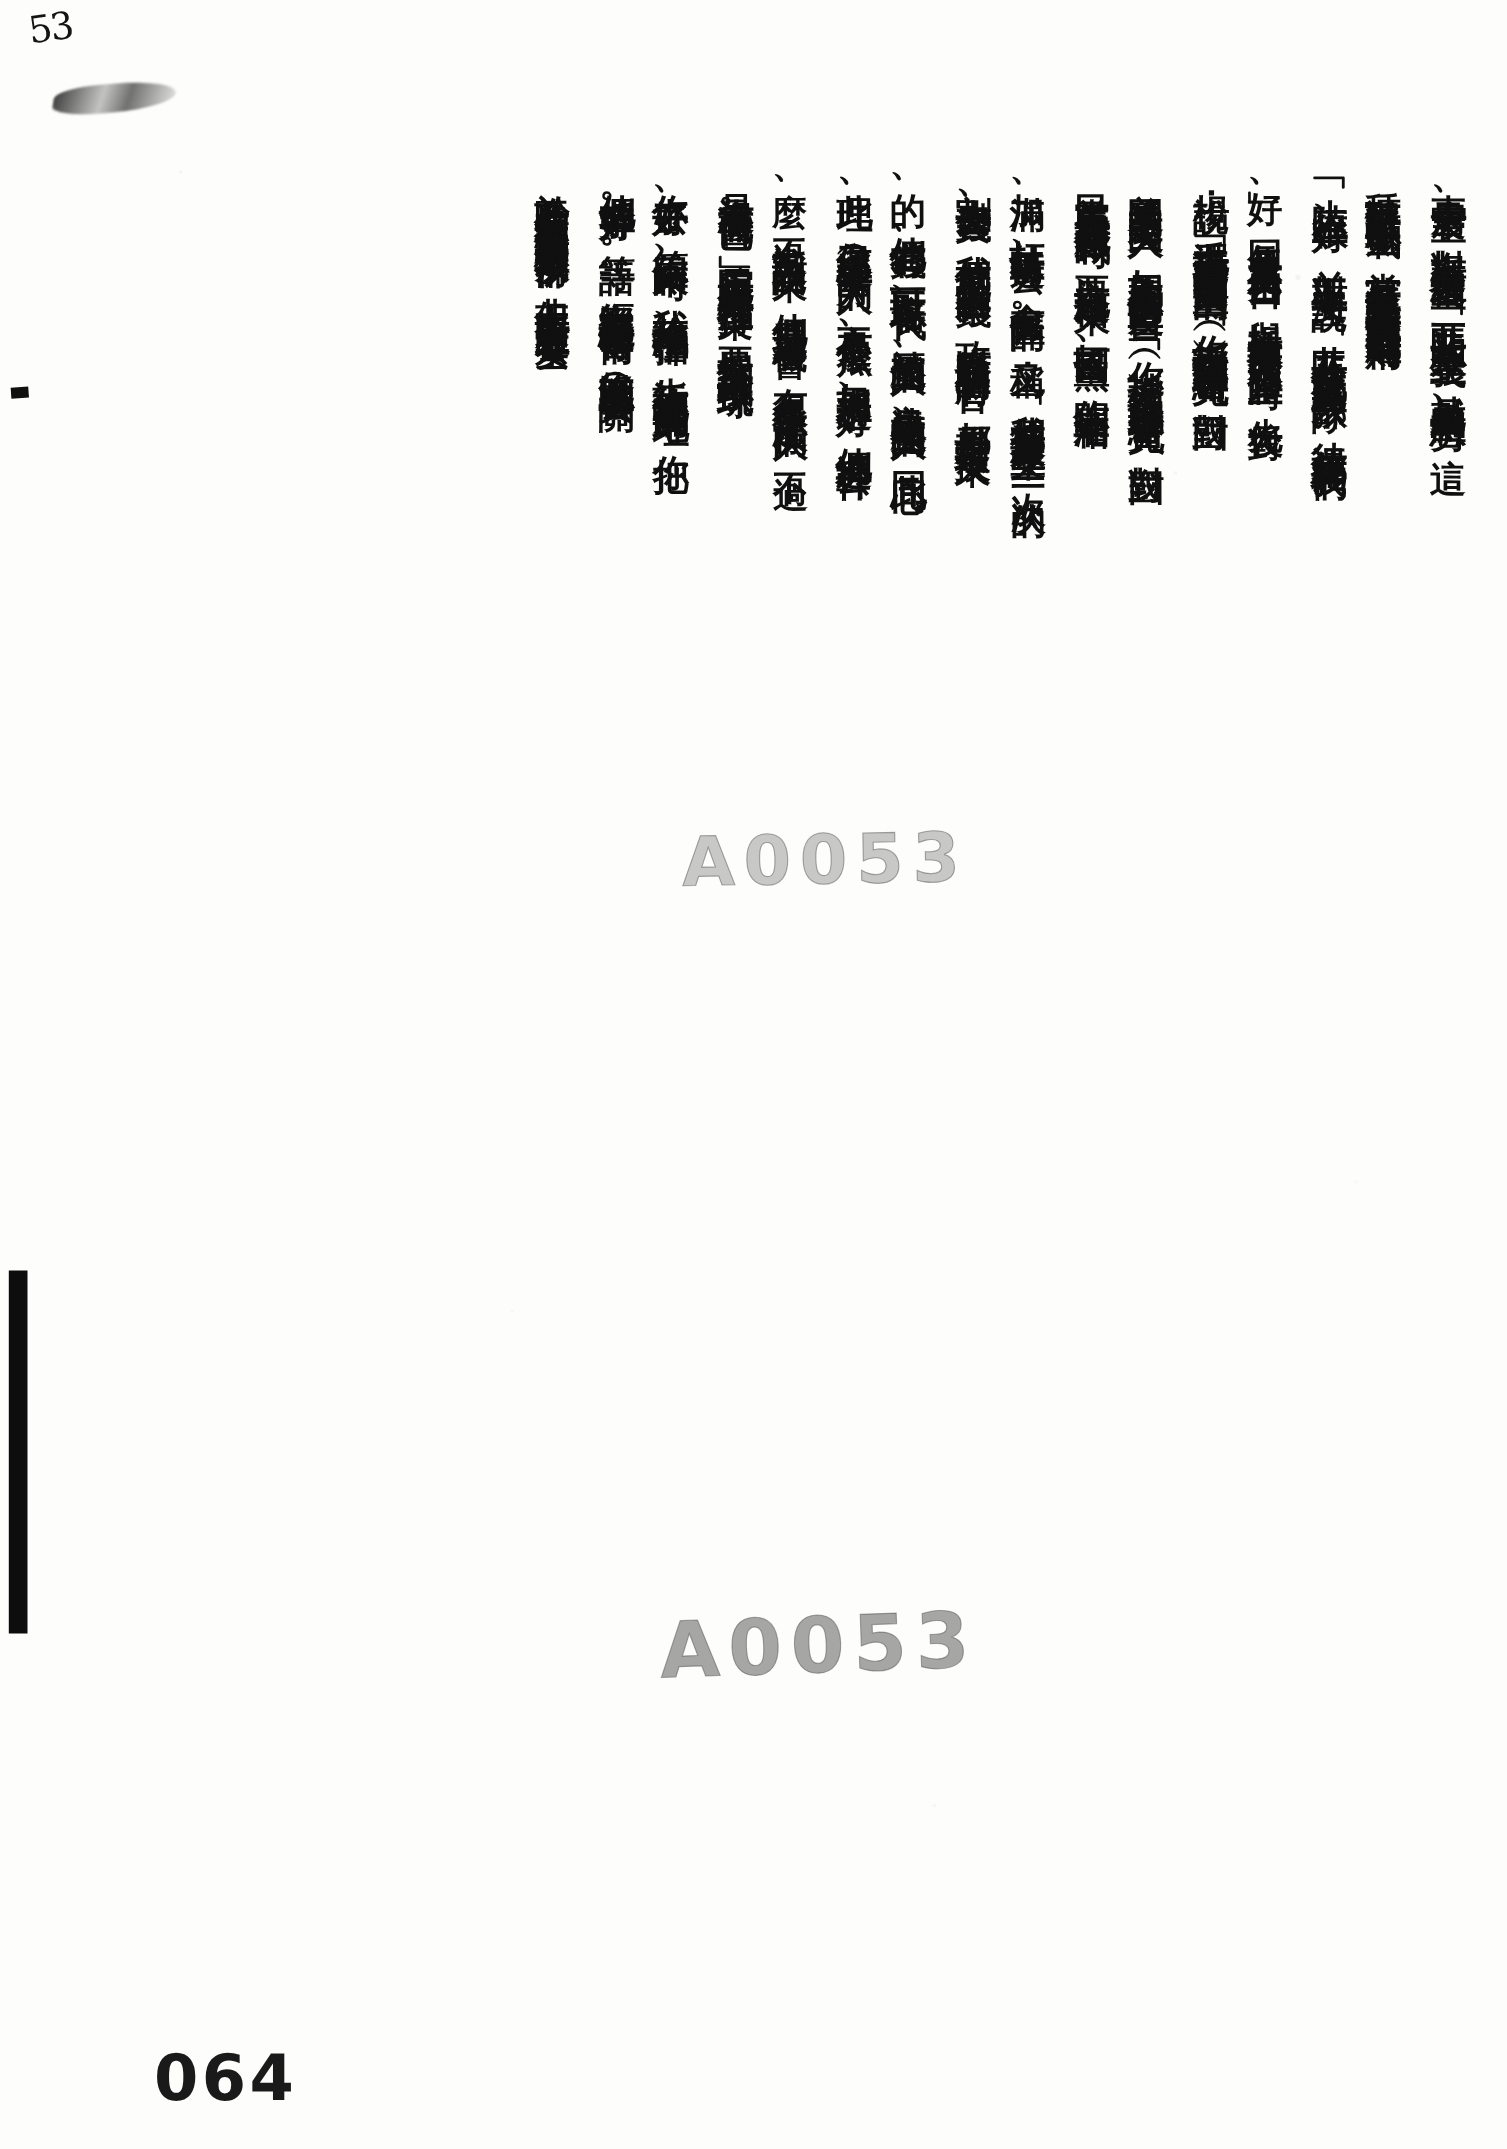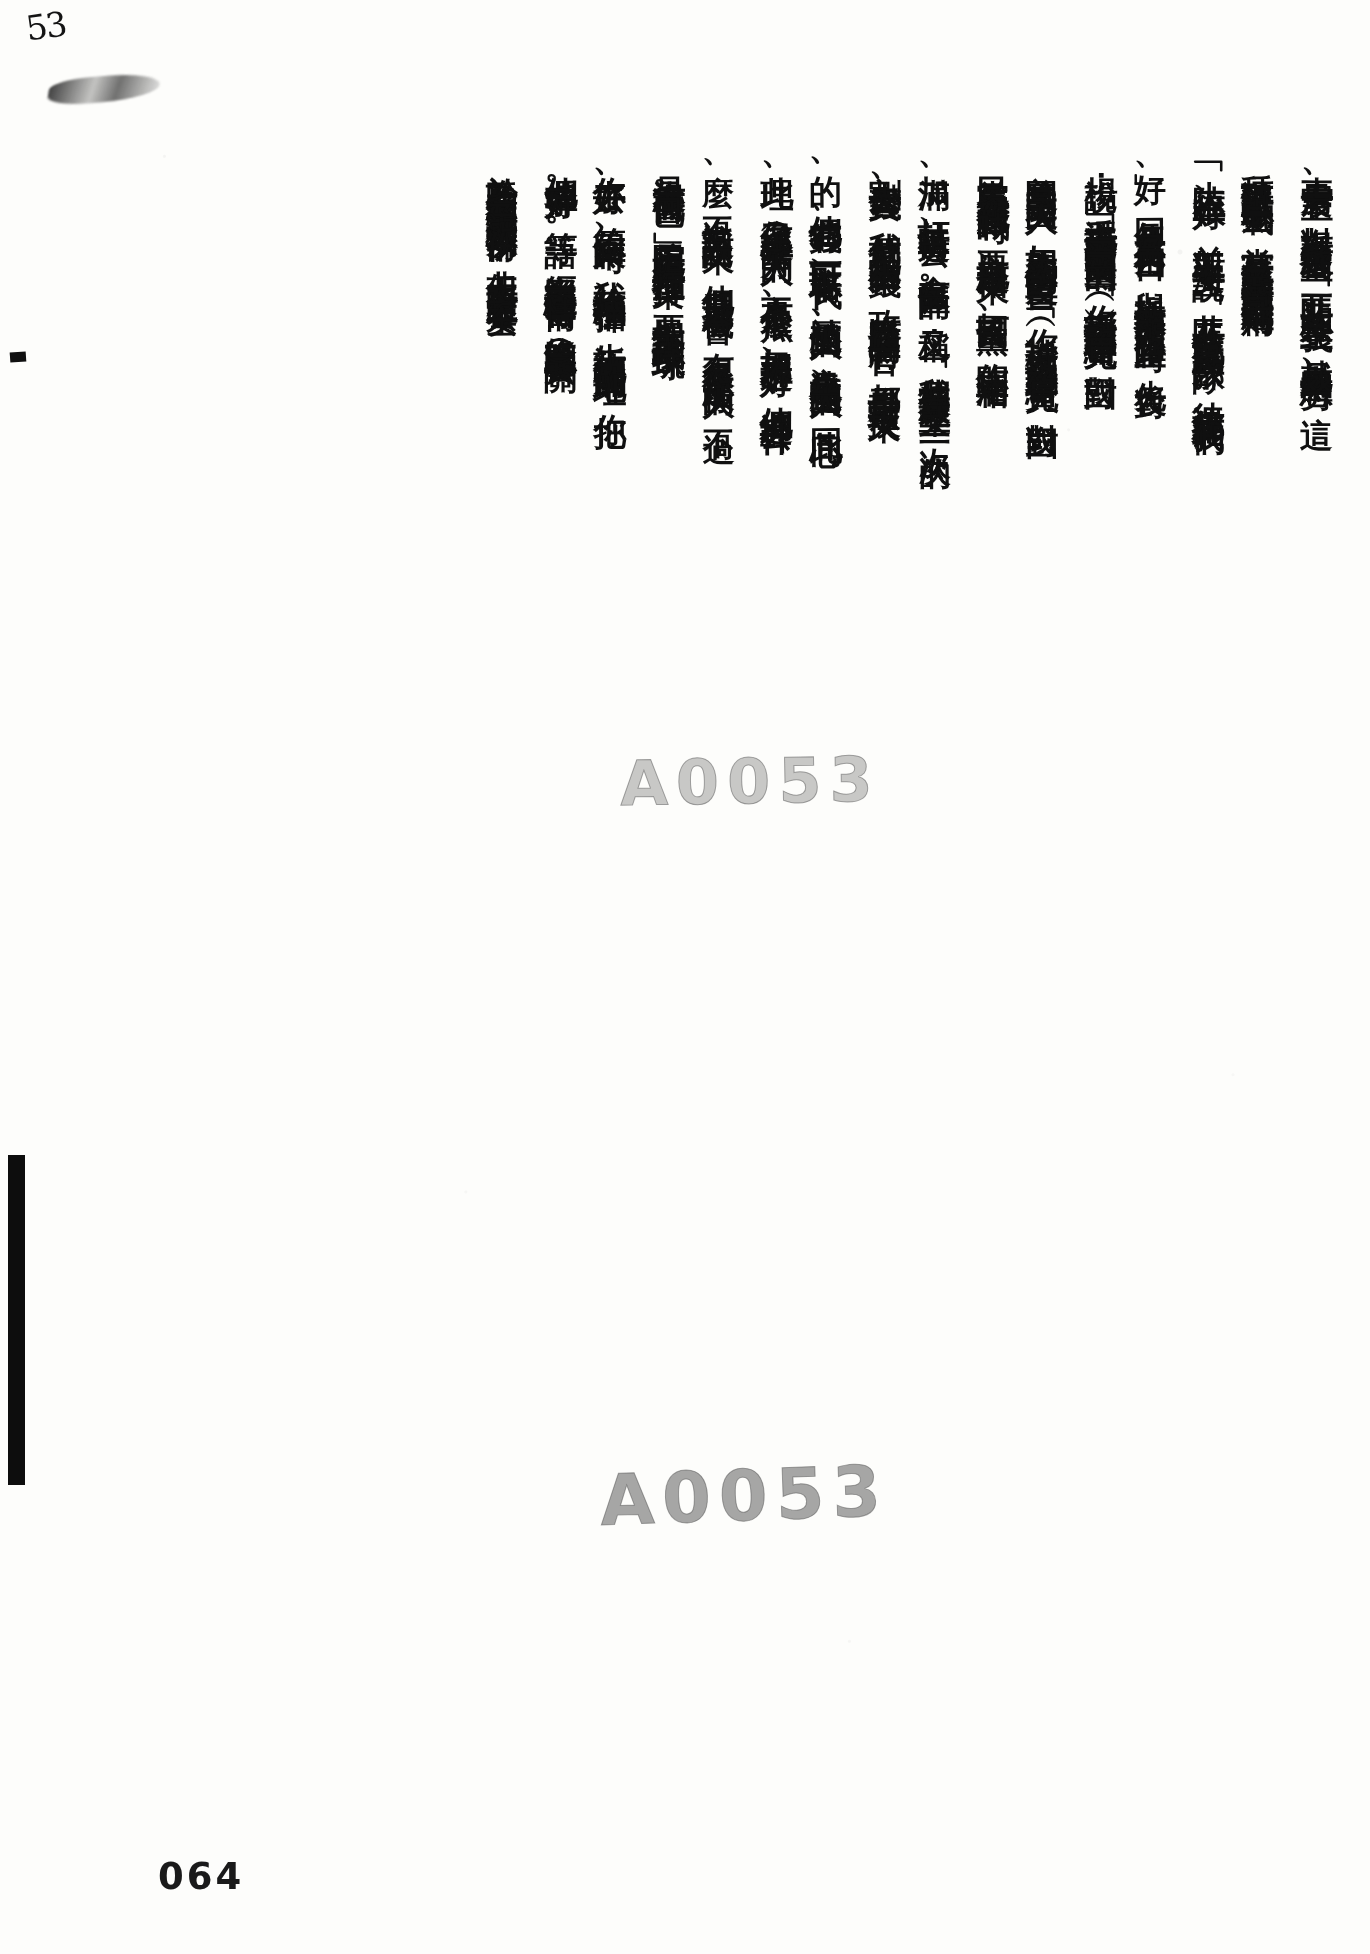--- a/index.html
+++ b/index.html
@@ -140,24 +140,24 @@
     left: 600px;
     top: 1455px;
     font-size: 70px;
     transform: rotate(-2deg);
     color: rgba(95,95,95,0.55);
   }
 
   
   #folio-printed {
     position: absolute;
-    left: 158px;
+    left: 140px;
     top: 1855px;
     font-family: "DejaVu Sans", sans-serif;
-    font-size: 37px;
+    font-size: 58px;
     font-weight: 700;
     color: #1a1a1a;
     letter-spacing: 3px;
   }
 
   
   #artifact-tr {
     position: absolute;
     right: 120px;
     top: 150px;

